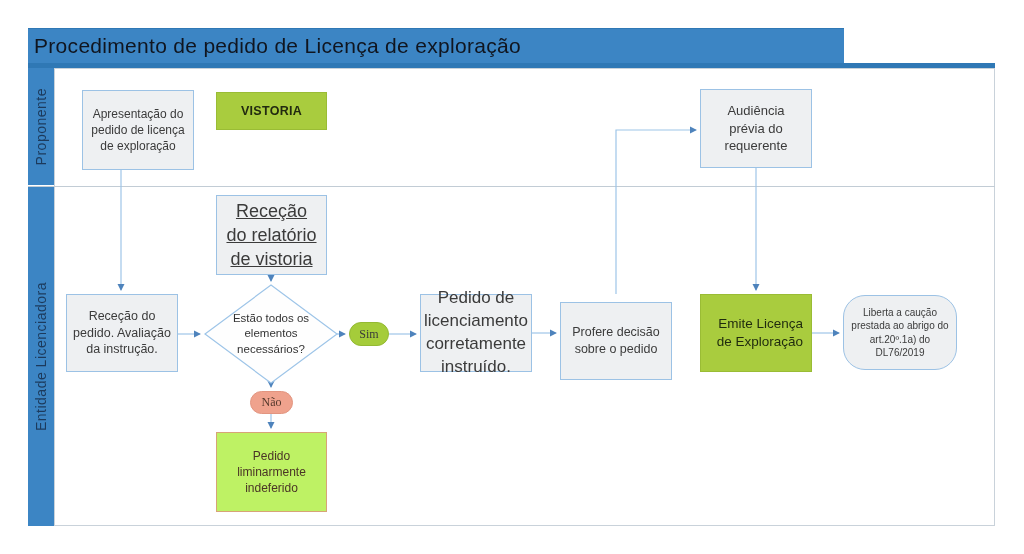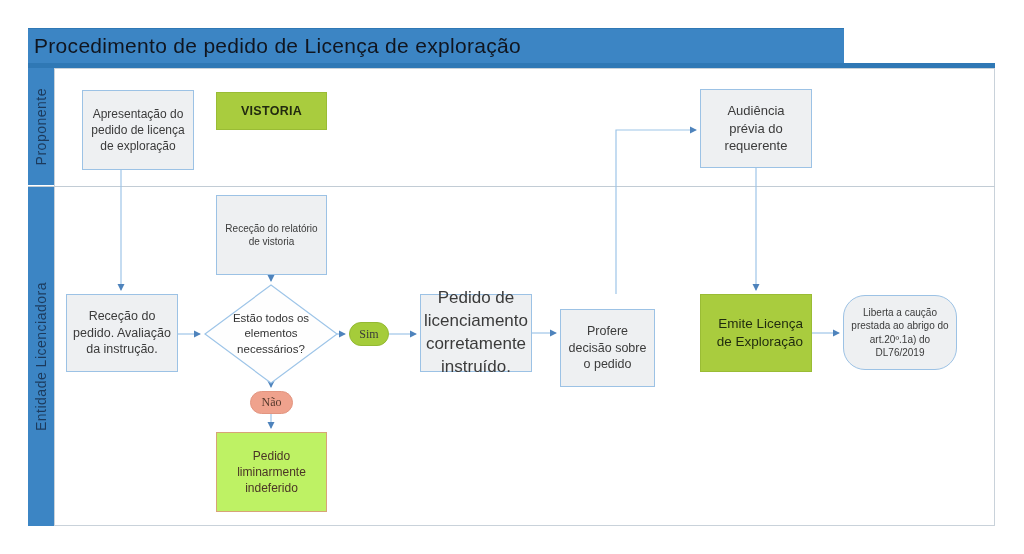--- a/index.html
+++ b/index.html
@@ -47,26 +47,26 @@
   }
   .box-gray{background:#eef0f2;border:1px solid #9cc2e5;color:#3b3b3b;}
   .box-green{background:#a9cc3e;border:1px solid #9abc35;color:#222a10;}
   .box-salmon{background:#bef264;border:1px solid #d7a477;color:#4a3526;}
   .pill{border-radius:12px;font-size:12px;color:#3a3a3a;font-family:Liberation Serif, serif;}
   .pill-green{background:#a5cc3a;border:1px solid #94b933;}
   .pill-salmon{background:#efa28d;border:1px solid #e29580;color:#54382c;}
   .n-apresentacao{left:66px;top:90px;width:112px;height:80px;font-size:12px;padding:0 7px;margin-left:16px;}
   .n-vistoria{left:216px;top:92px;width:111px;height:38px;font-size:12.5px;font-weight:600;letter-spacing:.3px;}
   .n-audiencia{left:700px;top:89px;width:112px;height:79px;font-size:13px;padding:0 14px;}
-  .n-rececao-relatorio{left:216px;top:195px;width:111px;height:80px;font-size:10px;padding:0 8px;}
+  .n-rececao-relatorio{left:216px;top:195px;width:111px;height:80px;font-size:18px;padding:0 8px;text-decoration:underline;}
   .n-rececao-pedido{left:66px;top:294px;width:112px;height:78px;font-size:12.5px;padding:0 4px;}
   .n-diamond-label{left:219px;top:300px;width:104px;height:68px;font-size:11.5px;background:transparent;border:none;}
   .n-sim{left:349px;top:322px;width:40px;height:24px;}
   .n-pedido-instruido{left:420px;top:294px;width:112px;height:78px;font-size:17px;padding:0 8px;}
-  .n-profere{left:560px;top:309px;width:95px;height:78px;font-size:12.5px;padding:0 6px;}
+  .n-profere{left:560px;top:302px;width:112px;height:78px;font-size:12.5px;padding:0 6px;}
   .n-emite{left:700px;top:294px;width:112px;height:78px;font-size:13.5px;padding:0 8px;color:#1f2a0e;text-align:right;}
   .n-liberta{left:843px;top:295px;width:114px;height:75px;font-size:10px;padding:4px 5px;border-radius:22px;}
   .n-nao{left:250px;top:391px;width:43px;height:23px;}
   .n-indeferido{left:216px;top:432px;width:111px;height:80px;font-size:12px;padding:0 8px;}
 </style>
 </head>
 <body>
 
 <div class="stage">
 

